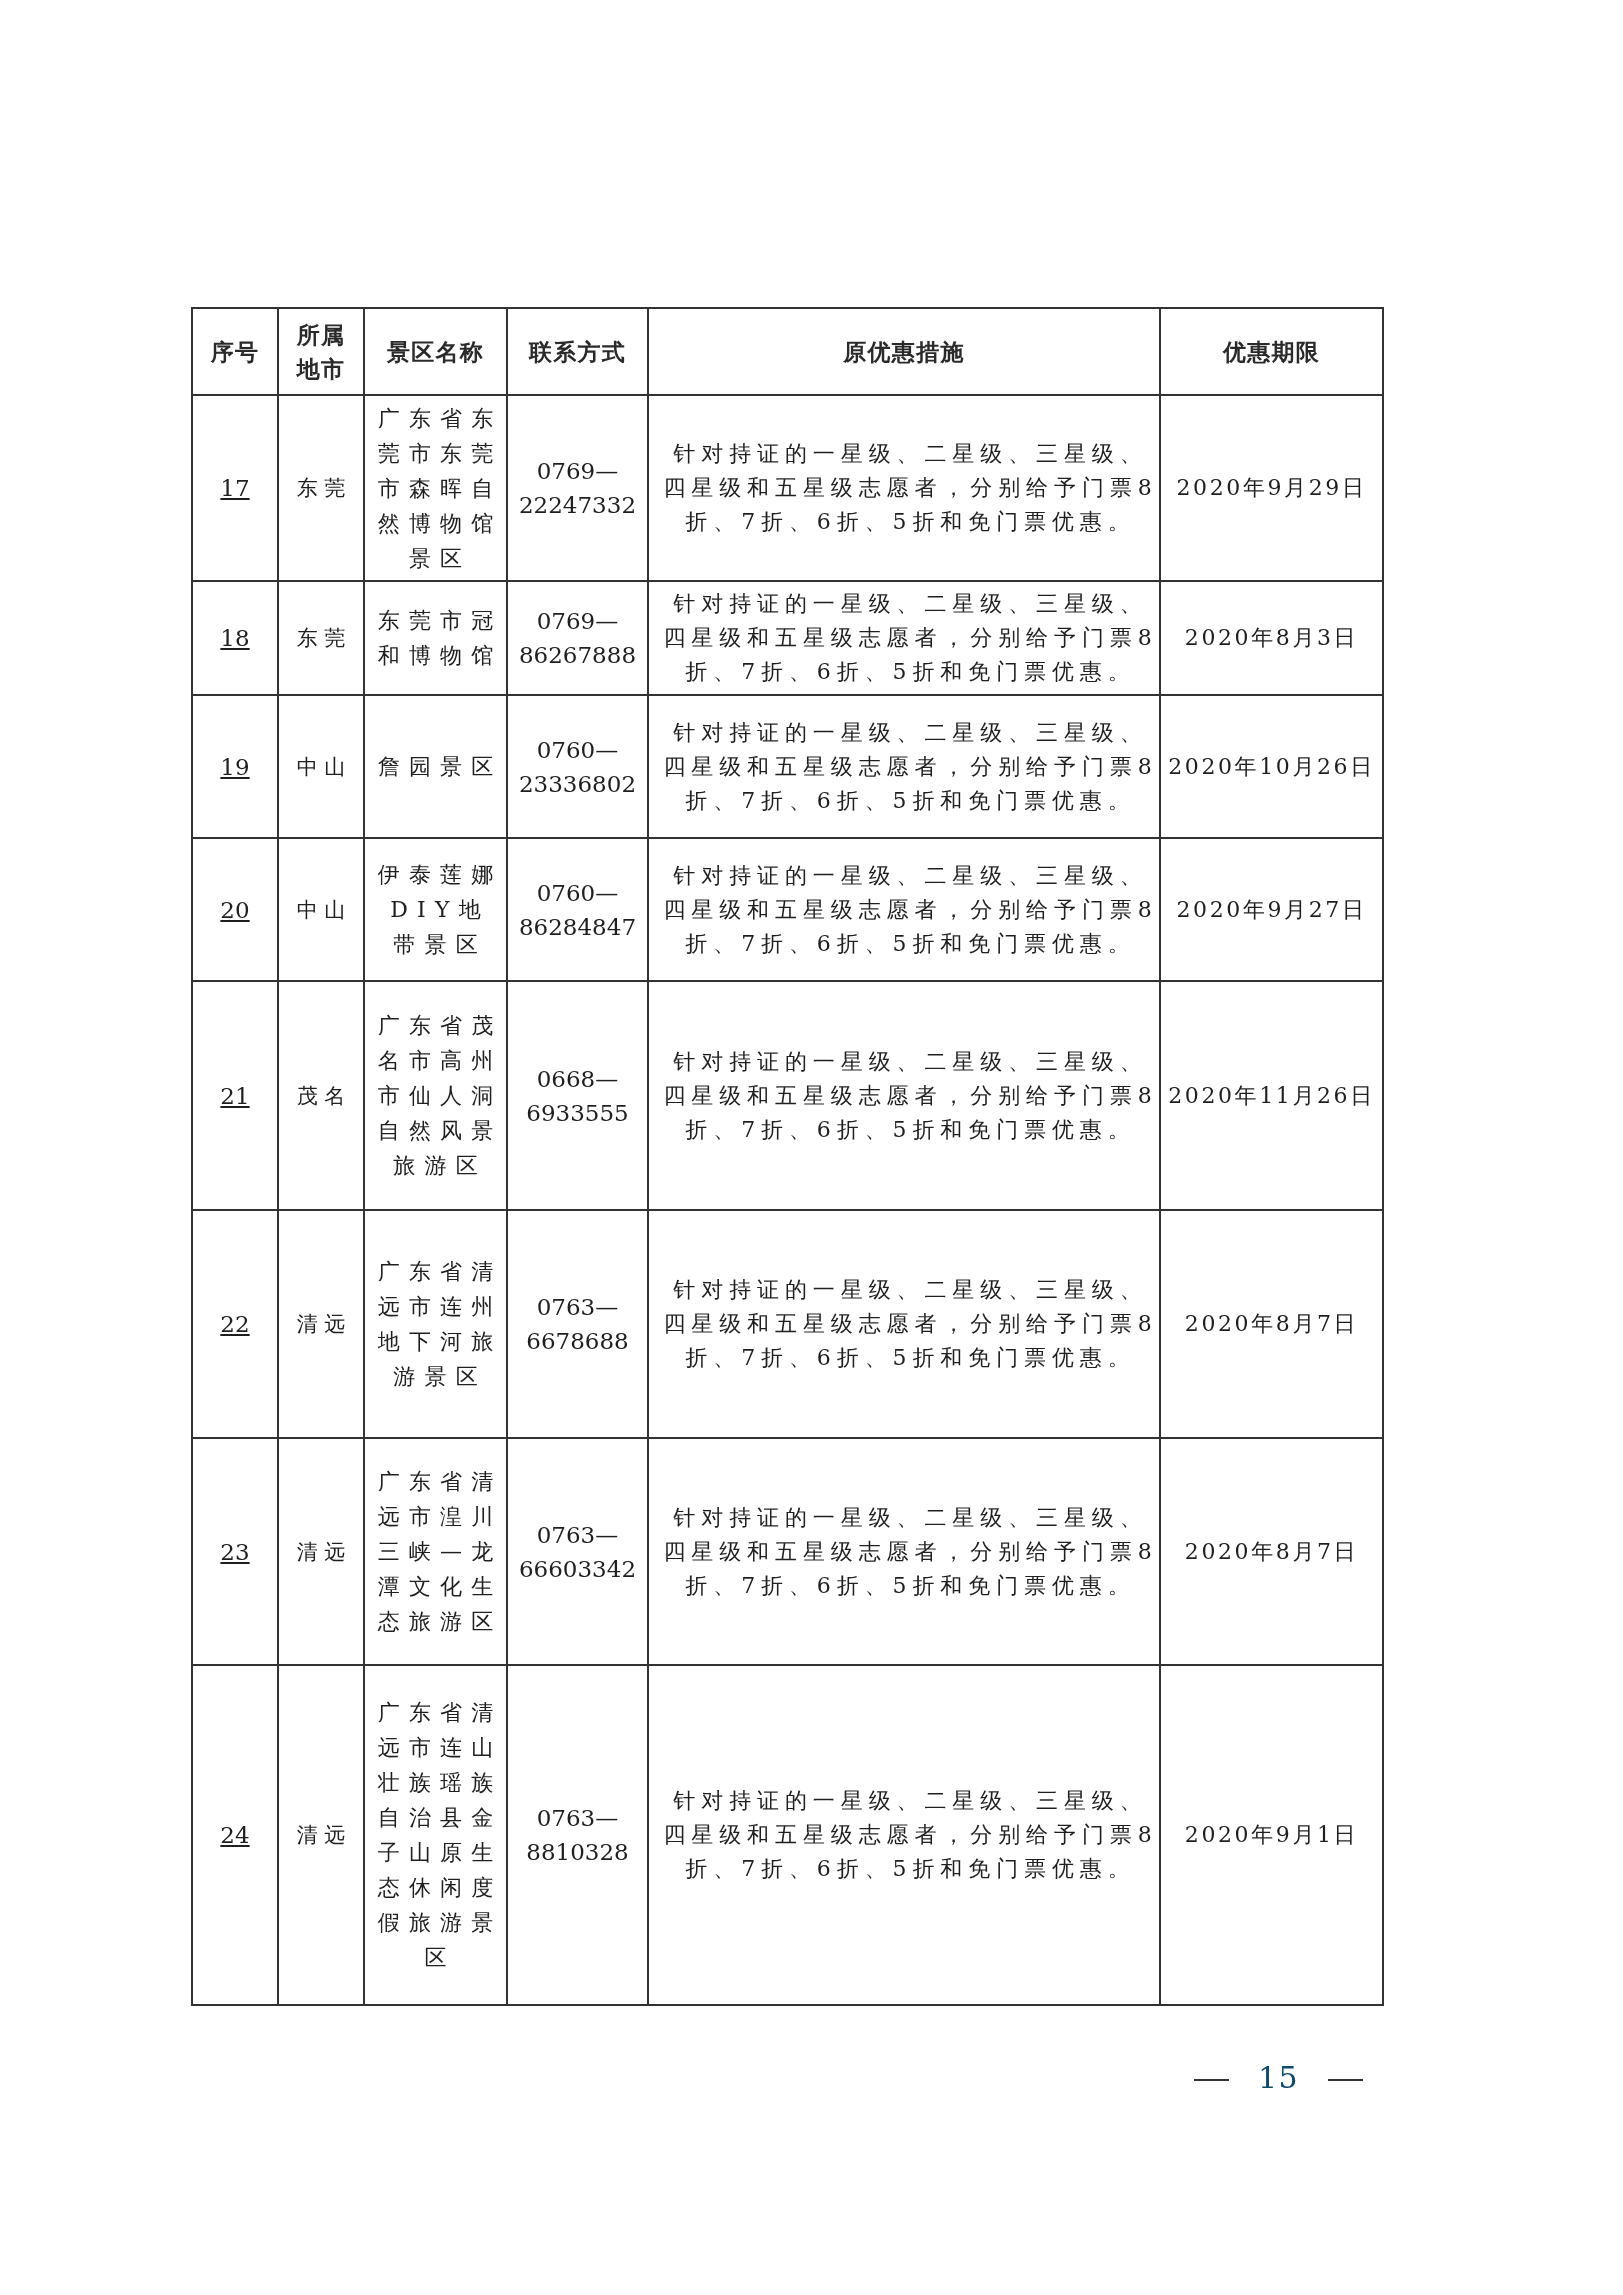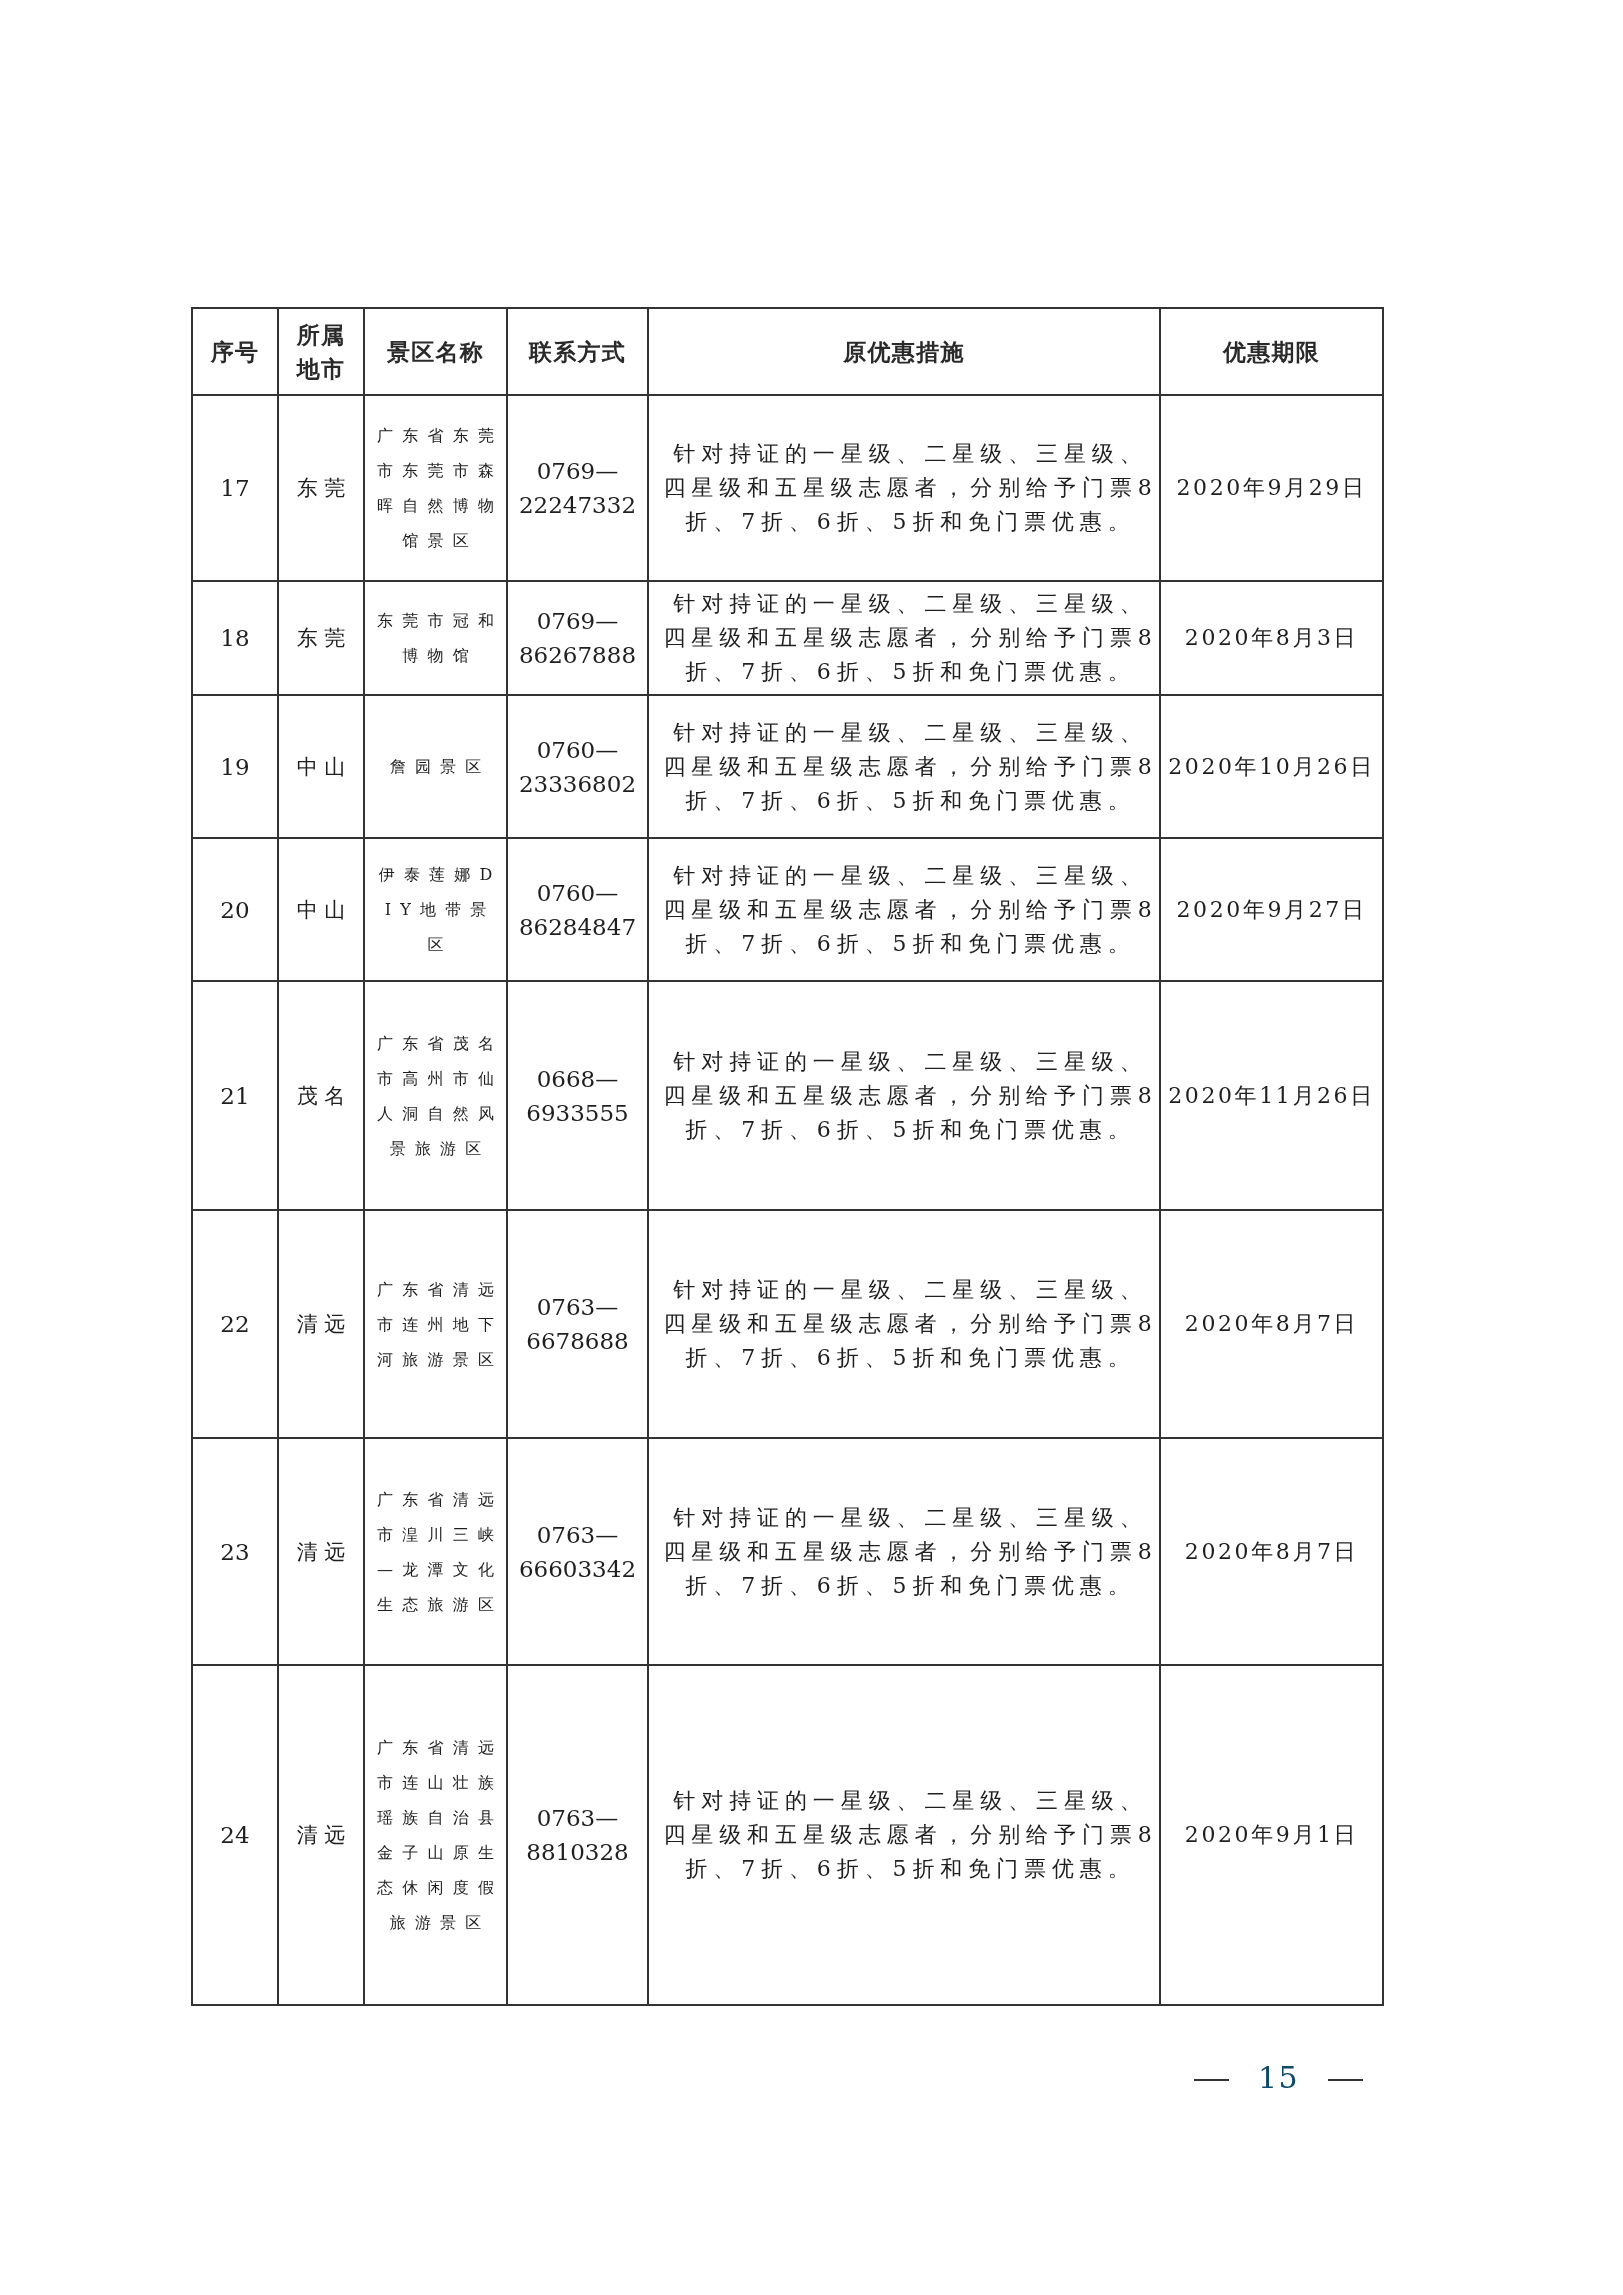--- a/index.html
+++ b/index.html
@@ -18,24 +18,24 @@
   #doc-table th {
     font-family: "DejaVu Sans", "Liberation Sans", sans-serif; font-weight: bold;
     font-size: 23px; line-height: 34px; color: #2a2a2a; letter-spacing: 1.3px;
   }
   .c-no   { width: 86px; }
   .c-city { width: 86px; }
   .c-name { width: 143px; }
   .c-tel  { width: 141px; }
   .c-msr  { width: 512px; }
   .c-date { width: 223px; }
-  .td-no { font-size: 23px; }
+  .td-no { font-size: 23px; text-decoration: underline; }
   .td-city { font-size: 21px; letter-spacing: 6.5px; padding-left: 6.5px !important; margin-left: 15px; }
   .td-name {
-    text-align: center; font-size: 16px; line-height: 35px; letter-spacing: 9.2px;
+    text-align: center; font-size: 22px; line-height: 35px; letter-spacing: 9.2px;
     padding: 0 2.6px 0 11.8px !important; word-break: break-all;
   }
   .td-tel { font-size: 23px; line-height: 34px; }
   .td-msr {
     text-align: right; font-size: 22px; line-height: 34px; letter-spacing: 5.9px;
     padding: 0 0 0 13px !important; word-break: break-all;
   }
   .td-date { font-size: 22px; letter-spacing: 2.6px; white-space: nowrap; margin-top: 44px; }
   #page-number {
     position: absolute; left: 1190px; top: 2060px; width: 177px; text-align: center;

